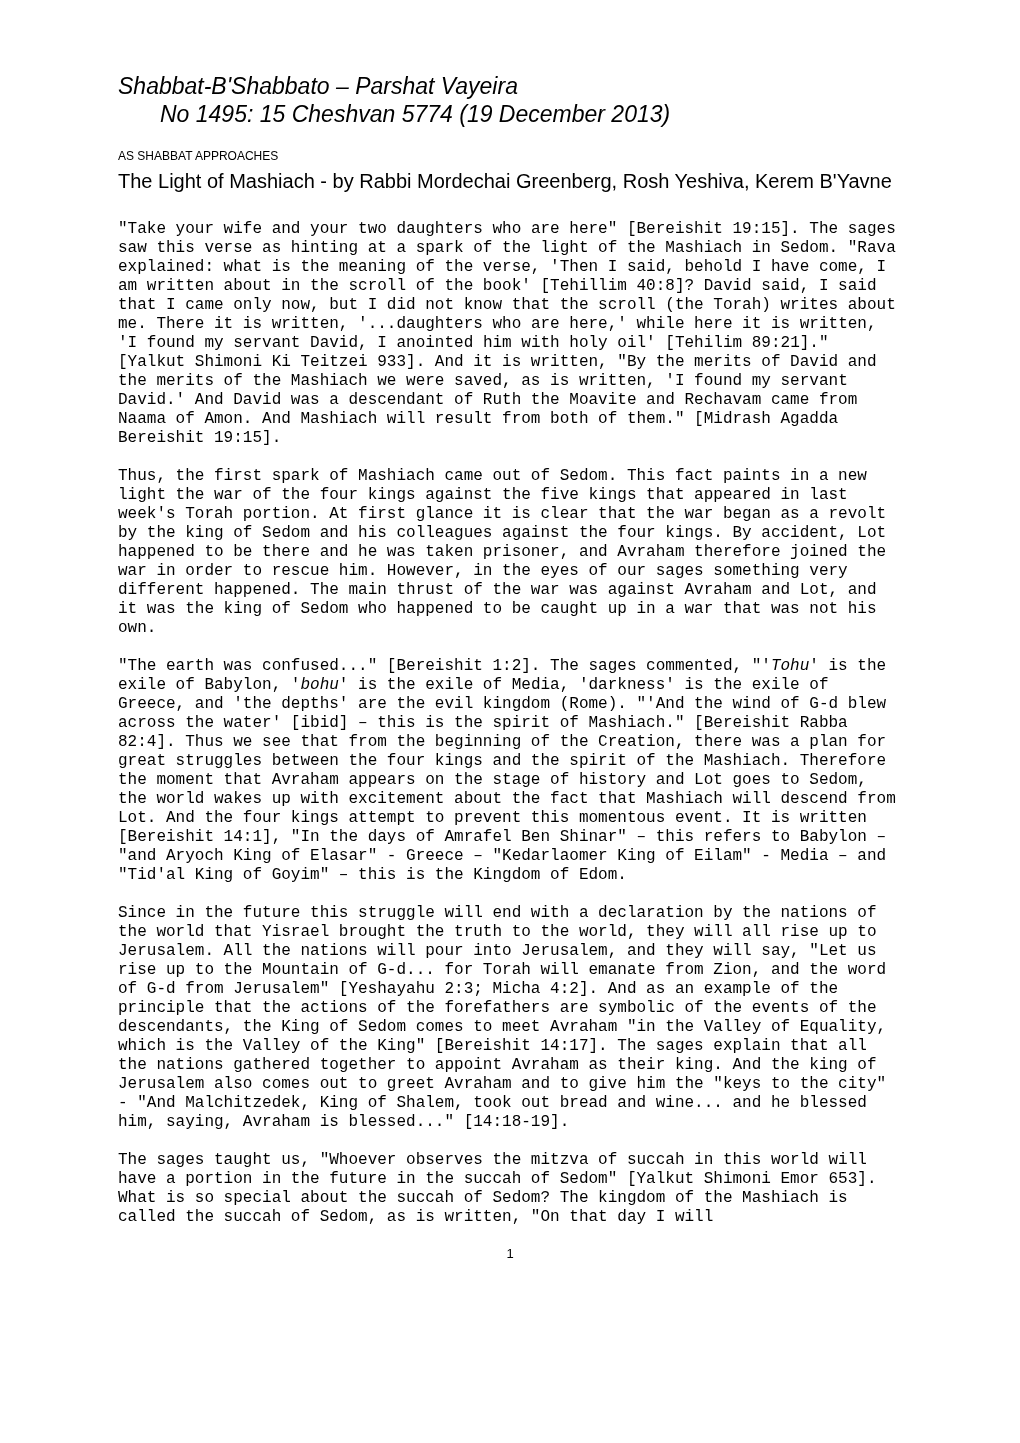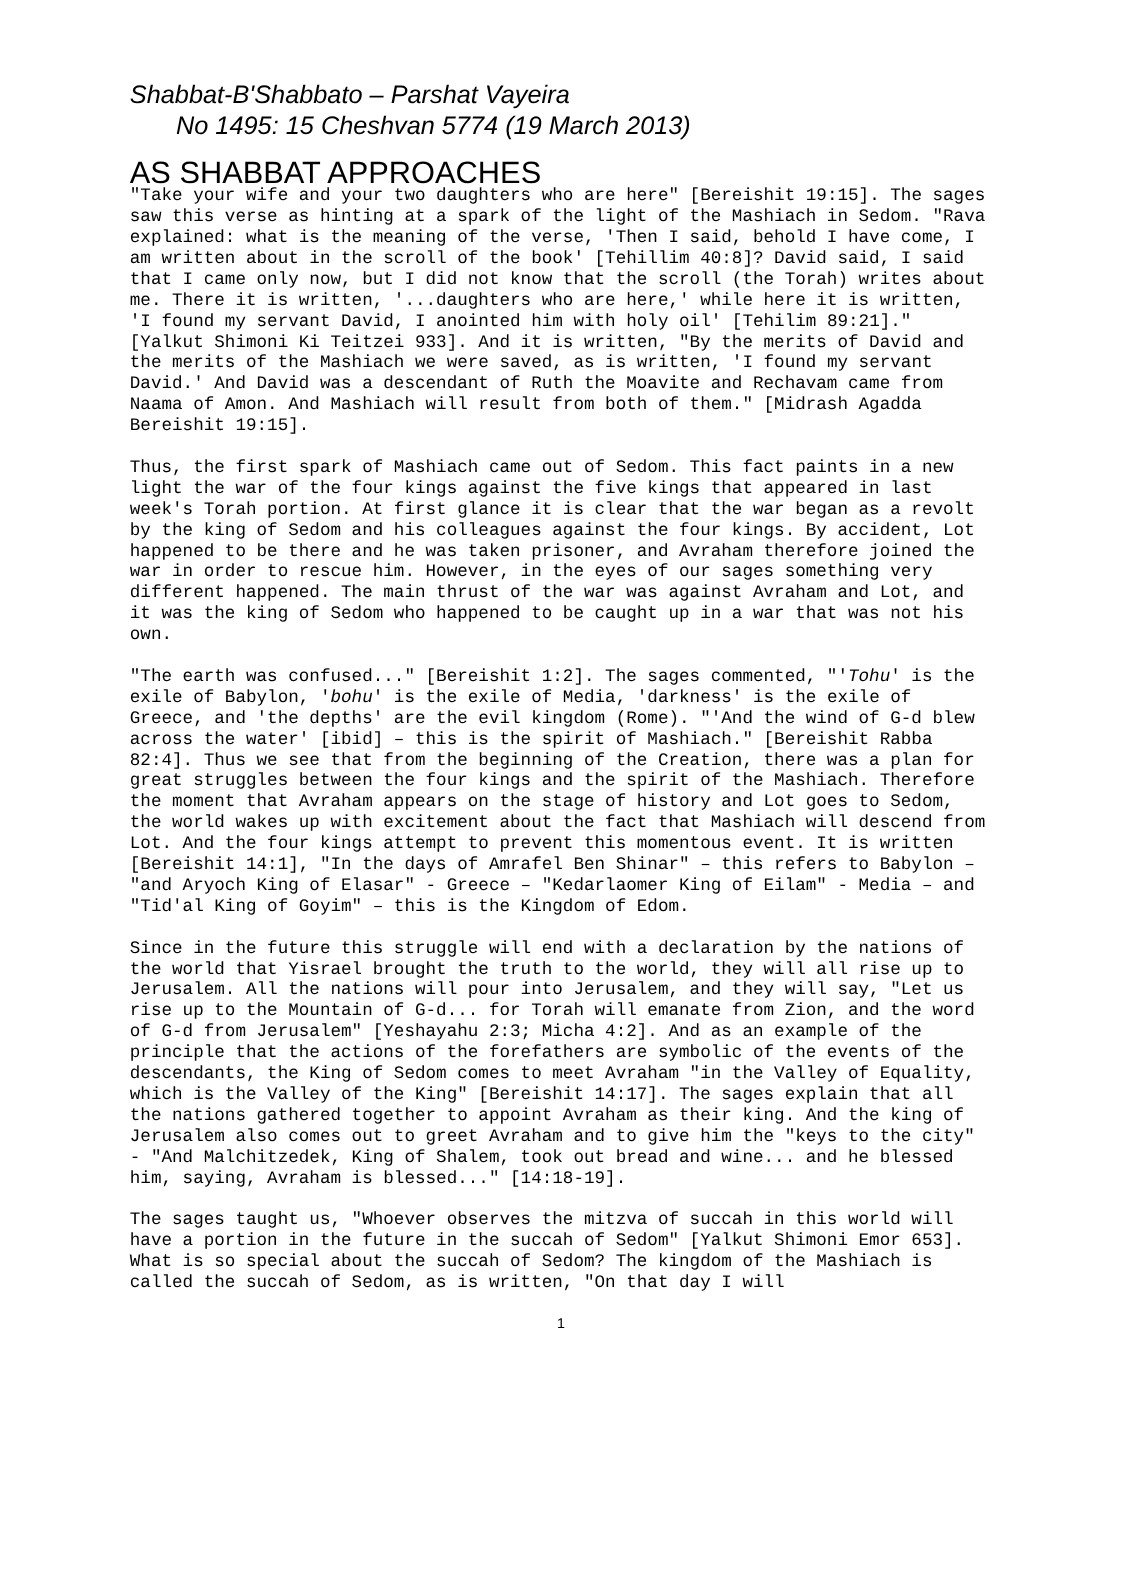--- a/index.html
+++ b/index.html
@@ -25,21 +25,21 @@
     font-size: 23px;
     line-height: 28px;
     margin: 0 0 16px 0;
   }
   .doc-title .line2 {
     display: block;
     padding-left: 42px;
   }
   .section-heading {
     font-family: "Liberation Sans", sans-serif;
-    font-size: 28px;
+    font-size: 12px;
     line-height: 25px;
     margin: 0;
   }
   .section-subheading {
     font-family: "Liberation Sans", sans-serif;
     font-size: 20px;
     line-height: 25px;
     margin: 0 0 26px 0;
     max-width: 785px;
   }
@@ -61,25 +61,26 @@
     margin-top: 14px;
     width: 784px;
   }
 </style>
 </head>
 <body>
 
 <div class="page">
   <h1 class="doc-title">
     <span class="line1">Shabbat-B'Shabbato – Parshat Vayeira</span>
-    <span class="line2">No 1495: 15 Cheshvan 5774 (19 March 2013)</span>
+    <span class="line2">No 1495: 15 Cheshvan 5774 (19 December 2013)</span>
   </h1>
 
   <div class="section-heading">AS SHABBAT APPROACHES</div>
 
+  <div class="section-subheading">The Light of Mashiach - by Rabbi Mordechai Greenberg, Rosh Yeshiva, Kerem B'Yavne</div>
 
   <div class="body-text" id="paragraphs">
       <p><span>"Take your wife and your two daughters </span><b>who are here</b><span>" [Bereishit 19:15]. The sages saw this verse as hinting at a spark of the light of the Mashiach in Sedom. "Rava explained: what is the meaning of the verse, 'Then I said, behold I have come, I am written about in the scroll of the book' [Tehillim 40:8]? David said, I said that I came only now, but I did not know that the scroll (the Torah) writes about me. There it is written, '...daughters </span><b>who are here</b><span>,' while here it is written, '</span><b>I found</b><span> my servant David, I anointed him with holy oil' [Tehilim 89:21]." [Yalkut Shimoni Ki Teitzei 933]. And it is written, "By the merits of David and the merits of the Mashiach we were saved, as is written, '</span><b>I found</b><span> my servant David.' And David was a descendant of Ruth the Moavite and Rechavam came from Naama of Amon. And Mashiach will result from both of them." [Midrash Agadda Bereishit 19:15].</span></p>
       <p><span>Thus, the first spark of Mashiach came out of Sedom. This fact paints in a new light the war of the four kings against the five kings that appeared in last week's Torah portion. At first glance it is clear that the war began as a revolt by the king of Sedom and his colleagues against the four kings. By accident, Lot happened to be there and he was taken prisoner, and Avraham therefore joined the war in order to rescue him. However, in the eyes of our sages something very different happened. The main thrust of the war was against Avraham and Lot, and it was the king of Sedom who happened to be caught up in a war that was not his own.</span></p>
       <p><span>"The earth was confused..." [Bereishit 1:2]. The sages commented, "'</span><i>Tohu</i><span>' is the exile of Babylon, '</span><i>bohu</i><span>' is the exile of Media, 'darkness' is the exile of Greece, and 'the depths' are the evil kingdom (Rome). "'And the wind of G-d blew across the water' [ibid] – this is the spirit of Mashiach." [Bereishit Rabba 82:4]. Thus we see that from the beginning of the Creation, there was a plan for great struggles between the four kings and the spirit of the Mashiach. Therefore the moment that Avraham appears on the stage of history and Lot goes to Sedom, the world wakes up with excitement about the fact that Mashiach will descend from Lot. And the four kings attempt to prevent this momentous event. It is written [Bereishit 14:1], "In the days of Amrafel Ben Shinar" – this refers to Babylon – "and Aryoch King of Elasar" - Greece – "Kedarlaomer King of Eilam" - Media – and "Tid'al King of Goyim" – this is the Kingdom of Edom.</span></p>
       <p><span>Since in the future this struggle will end with a declaration by the nations of the world that Yisrael brought the truth to the world, they will all rise up to Jerusalem. All the nations will pour into Jerusalem, and they will say, "Let us rise up to the Mountain of G-d... for Torah will emanate from Zion, and the word of G-d from Jerusalem" [Yeshayahu 2:3; Micha 4:2]. And as an example of the principle that the actions of the forefathers are symbolic of the events of the descendants, the King of Sedom comes to meet Avraham "in the Valley of Equality, which is the Valley of the King" [Bereishit 14:17]. The sages explain that all the nations gathered together to appoint Avraham as their king. And the king of Jerusalem also comes out to greet Avraham and to give him the "keys to the city" - "And Malchitzedek, King of Shalem, took out bread and wine... and he blessed him, saying, Avraham is blessed..." [14:18-19].</span></p>
       <p><span>The sages taught us, "Whoever observes the mitzva of succah in this world will have a portion in the future in the succah of Sedom" [Yalkut Shimoni Emor 653]. What is so special about the succah of Sedom? The kingdom of the Mashiach is called the succah of Sedom, as is written, "On that day I will</span></p>
     </div>
 
   <div class="page-number">1</div>

